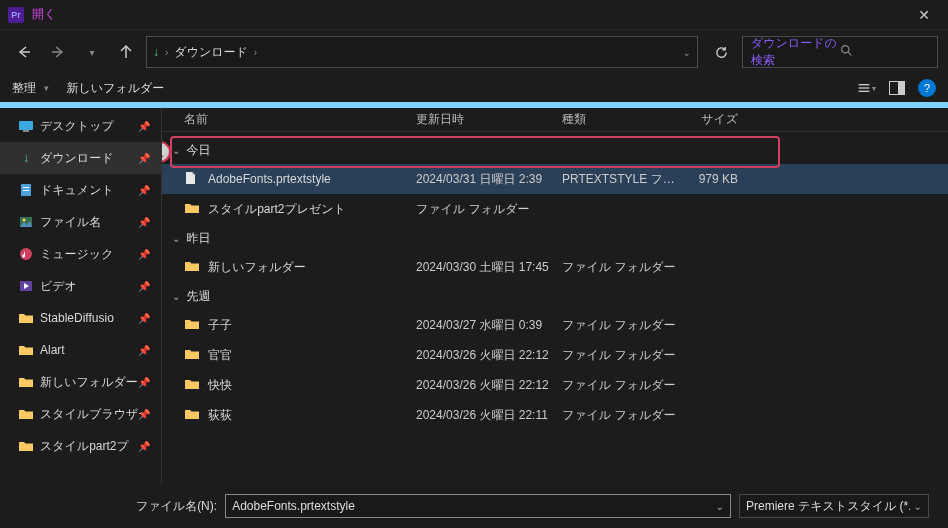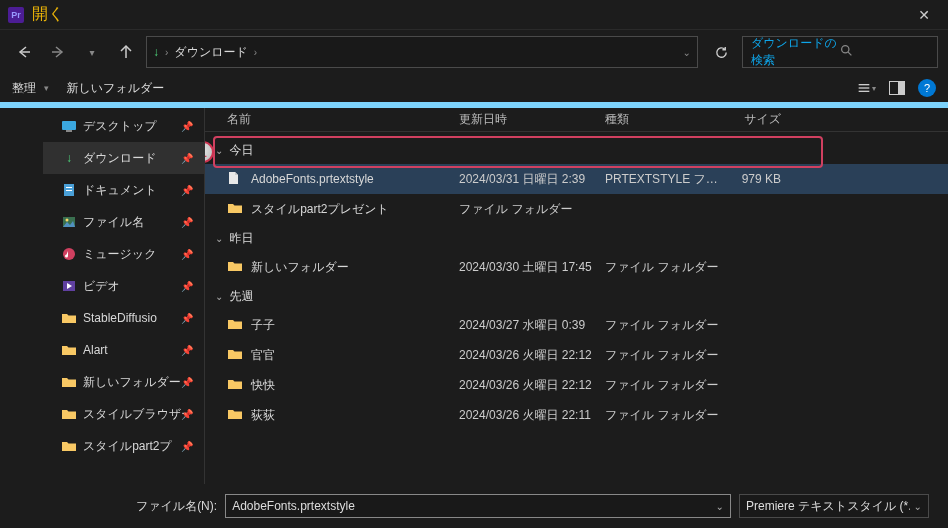--- a/index.html
+++ b/index.html
@@ -19,21 +19,21 @@
   border-bottom: 1px solid #2a2a2a;
 }
 .title-bar .app-icon {
   width: 16px; height: 16px;
   background: #4c1d95;
   color: #9999ff;
   font-size: 9px; font-weight: bold;
   display: flex; align-items: center; justify-content: center;
   border-radius: 2px; margin-right: 8px;
 }
-.title-bar .title { color: #eab308; font-size: 16px; }
+.title-bar .title { color: #d946ef; font-size: 12px; }
 .title-bar .close { margin-left: auto; color: #ccc; font-size: 14px; padding: 4px 10px; cursor: pointer; }
 
 .nav-bar {
   height: 44px;
   display: flex; align-items: center;
   padding: 4px 10px;
   gap: 6px;
 }
 .nav-btn {
   width: 28px; height: 28px;
@@ -54,42 +54,41 @@
   width: 30px; height: 30px; margin-left: 2px;
   display: flex; align-items: center; justify-content: center;
   color: #ccc; cursor: pointer;
 }
 .search-box {
   width: 196px; height: 32px;
   border: 1px solid #4a4a4a;
   background: #191919;
   display: flex; align-items: center;
   padding: 0 8px;
-  color: #0ea5e9;
+  color: #8b5cf6;
 }
 .search-box span { flex: 1; }
 .search-glyph { color: #888; }
 
 .toolbar {
   height: 34px;
   display: flex; align-items: center;
   padding: 0 12px;
   border-bottom: 6px solid #7dd3fc;
   gap: 18px;
 }
 .toolbar .left { display: flex; gap: 18px; }
 .toolbar .right { margin-left: auto; display: flex; align-items: center; gap: 12px; }
 .toolbar-btn { display: flex; align-items: center; gap: 4px; cursor: pointer; color: #ddd; }
 .view-icon { width: 18px; height: 18px; display: flex; align-items: center; justify-content: center; color: #ccc; cursor: pointer; }
 .help-icon { width: 18px; height: 18px; border-radius: 50%; background: #0078d4; color: #fff; font-size: 11px; display: flex; align-items: center; justify-content: center; cursor: pointer; }
 
 .main {
   display: flex;
   height: 376px;
-  margin-left: 43px;
 }
 .sidebar {
   width: 162px;
   background: #1c1c1c;
   overflow-y: hidden;
   padding-top: 2px;
   border-right: 1px solid #333;
 }
 .side-item {
   height: 32px;

